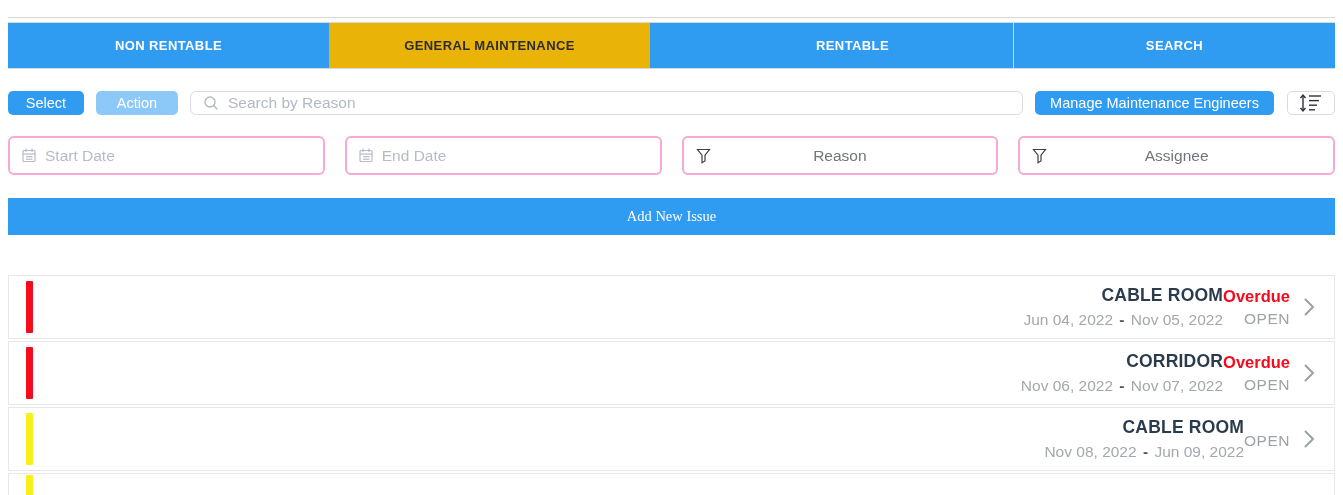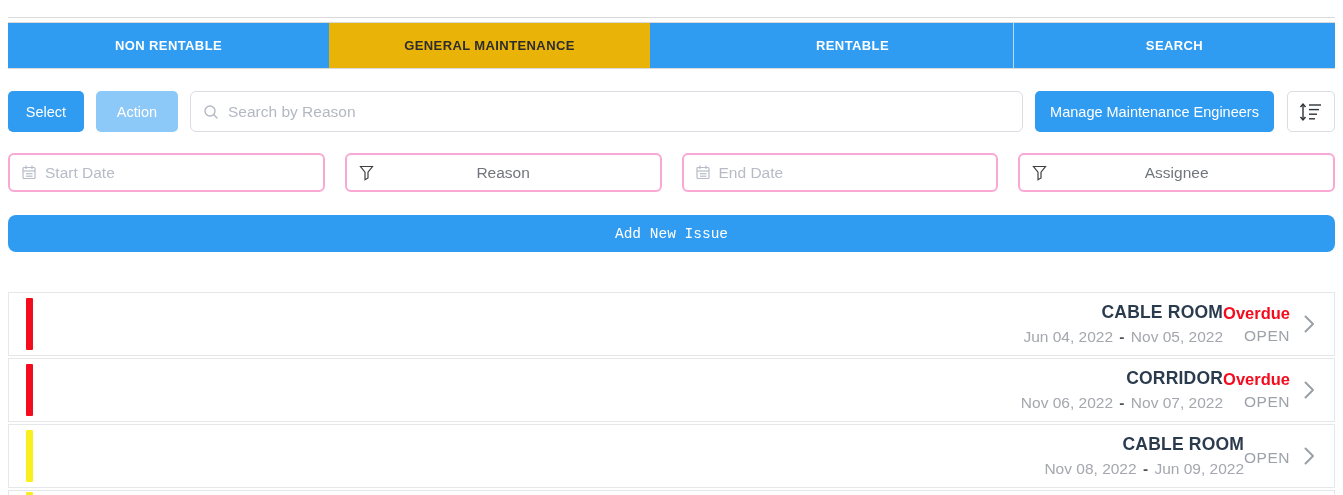--- a/index.html
+++ b/index.html
@@ -13,21 +13,21 @@
   .tabs { margin-top: 4px; height: 47px; display: flex;
     border-top: 1px solid #d9d9d9; border-bottom: 1px solid #d9d9d9; }
   .tab { flex: 1 1 0; display: flex; align-items: center; justify-content: center;
     background: #2f9bf1; color: #ffffff; font-size: 13px; font-weight: 600;
     letter-spacing: .4px; cursor: pointer; }
   .tab + .tab { border-left: 1px solid rgba(255,255,255,.65); }
   .tab.active { background: #eab308; color: #2d2d2d; border-left: none; }
   .tab.active + .tab { border-left: none; padding-left: 42px; }
 
   
-  .toolbar { margin-top: 22px; height: 41px; display: flex; align-items: stretch; }
+  .toolbar { margin-top: 22px; height: 24px; display: flex; align-items: stretch; }
   .btn { border: none; border-radius: 5px; color: #fff; background: #2f9bf1;
     font-size: 14.5px; font-family: inherit; cursor: pointer; }
   .btn-select { width: 76px; }
   .btn-action { width: 82px; margin-left: 12px; background: #8dc9f8; cursor: default; }
   .search-box { flex: 1 1 auto; margin-left: 12px; border: 1px solid #d9dce1;
     border-radius: 6px; display: flex; align-items: center; padding: 0 12px; }
   .search-box input { border: none; outline: none; flex: 1; font-size: 15.5px;
     font-family: inherit; color: #3c4048; margin-left: 9px; background: transparent; }
   .search-box input::placeholder { color: #b3b8c2; }
   .btn-manage { width: 239px; margin-left: 12px; }
@@ -39,22 +39,22 @@
   .filters { margin-top: 21px; display: flex; gap: 20px; height: 39px; }
   .filter { flex: 1 1 0; border: 2px solid #f9a8d4; border-radius: 6px;
     display: flex; align-items: center; padding: 8px 12px; cursor: pointer;
     position: relative; font-size: 15.5px; }
   .filter .ph { color: #b6bbc6; margin-left: 9px; }
   .filter .center-label { position: absolute; left: 0; right: 0; text-align: center;
     color: #72757b; }
 
   
   .add-issue { margin-top: 23px; height: 37px; width: 100%; border: none;
-    border-radius: 8px; background: #2f9bf1; color: #fff; font-size: 14.5px;
-    font-family: Liberation Mono, monospace; cursor: pointer; }
+    border-radius: 0; background: #2f9bf1; color: #fff; font-size: 14.5px;
+    font-family: Liberation Serif, serif; cursor: pointer; }
 
   
   .issue-list { margin-top: 40px; display: flex; flex-direction: column; gap: 2px; }
   .issue-row { height: 64px; border: 1px solid #e5e7e9; background: #fff;
     display: flex; align-items: stretch; padding: 0 14px 0 9px; cursor: pointer;
     position: relative; }
   .marker { width: 7px; margin: 5px 0 5px 8px; border-radius: 1px; }
   .issue-main { flex: 1; display: flex; flex-direction: column;
     justify-content: center; margin-left: 9px; text-align: right; }
   .issue-title { font-size: 17.5px; font-weight: 700; color: #2b3b4e;
@@ -117,39 +117,39 @@
           <line x1="4" y1="0.5" x2="4" y2="4"></line>
           <line x1="10" y1="0.5" x2="10" y2="4"></line>
           <line x1="1" y1="6" x2="13" y2="6"></line>
           <line x1="4" y1="8.7" x2="10.5" y2="8.7"></line>
           <line x1="4" y1="11.2" x2="10.5" y2="11.2"></line>
         </svg>
       </span>
       <span class="ph">Start Date</span>
     </div>
     <div class="filter">
-      <span style="display:flex;z-index:1">
-        <svg width="15" height="16" viewBox="0 0 15 16" fill="none" stroke="#3c3f43" stroke-width="1.2">
-          <path d="M1.5 1.5 H13.5 L9 7.2 V13 L6 14.7 V7.2 Z"></path>
-        </svg>
-      </span>
-      <span class="center-label">Reason</span>
-    </div>
-    <div class="filter">
       <span style="display:flex">
         <svg width="14" height="15" viewBox="0 0 14 15" fill="none" stroke="#b6bbc6" stroke-width="1.2">
           <rect x="1" y="2.5" width="12" height="11" rx="1"></rect>
           <line x1="4" y1="0.5" x2="4" y2="4"></line>
           <line x1="10" y1="0.5" x2="10" y2="4"></line>
           <line x1="1" y1="6" x2="13" y2="6"></line>
           <line x1="4" y1="8.7" x2="10.5" y2="8.7"></line>
           <line x1="4" y1="11.2" x2="10.5" y2="11.2"></line>
         </svg>
       </span>
       <span class="ph">End Date</span>
+    </div>
+    <div class="filter">
+      <span style="display:flex;z-index:1">
+        <svg width="15" height="16" viewBox="0 0 15 16" fill="none" stroke="#3c3f43" stroke-width="1.2">
+          <path d="M1.5 1.5 H13.5 L9 7.2 V13 L6 14.7 V7.2 Z"></path>
+        </svg>
+      </span>
+      <span class="center-label">Reason</span>
     </div>
     <div class="filter">
       <span style="display:flex;z-index:1">
         <svg width="15" height="16" viewBox="0 0 15 16" fill="none" stroke="#3c3f43" stroke-width="1.2">
           <path d="M1.5 1.5 H13.5 L9 7.2 V13 L6 14.7 V7.2 Z"></path>
         </svg>
       </span>
       <span class="center-label">Assignee</span>
     </div>
   </div>

